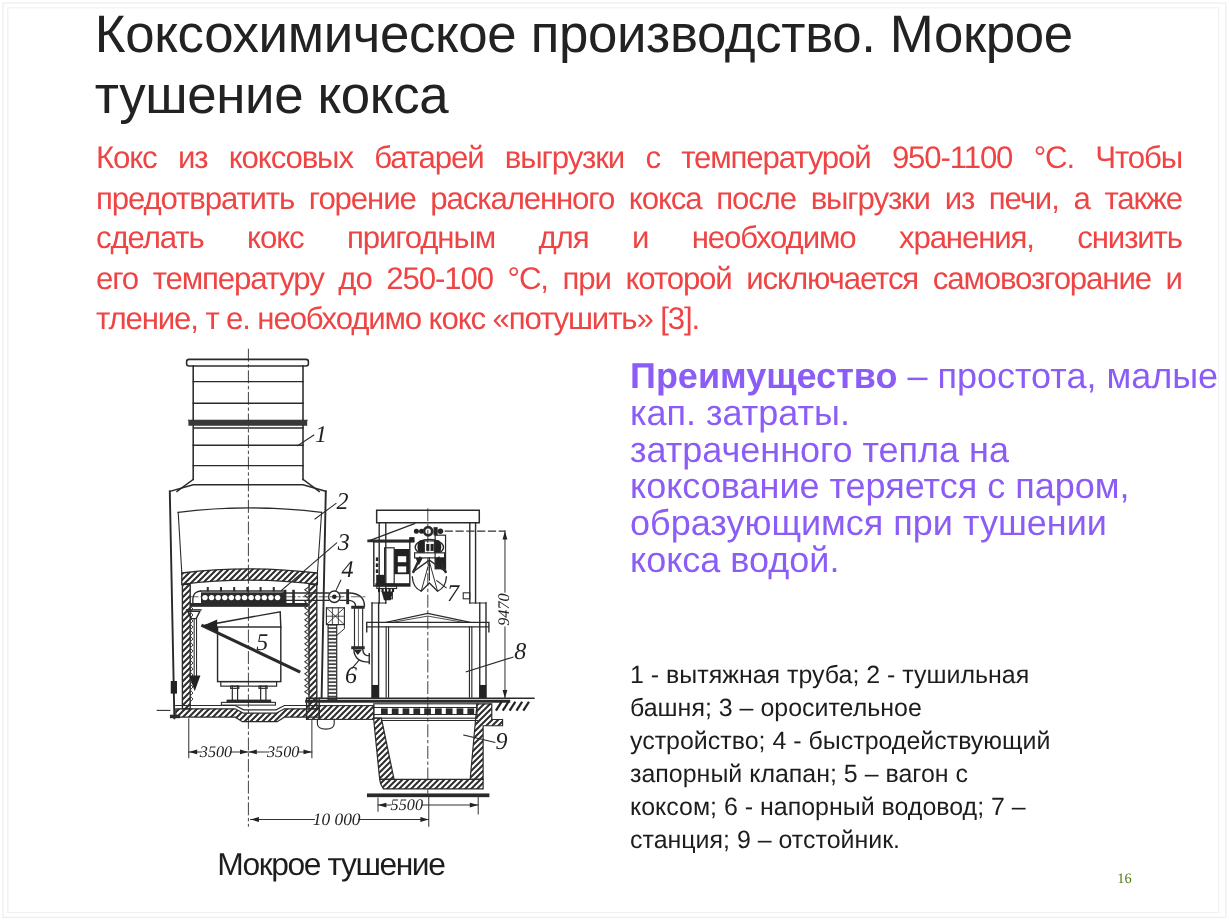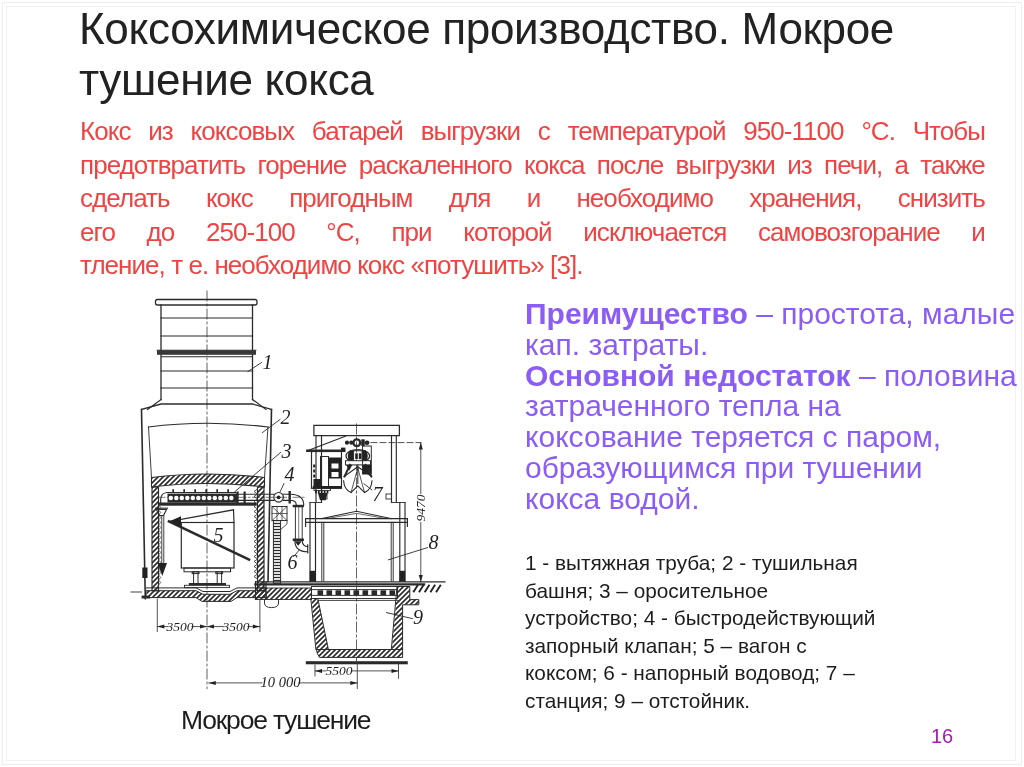--- a/index.html
+++ b/index.html
@@ -9,44 +9,43 @@
   .frame{position:absolute;left:2px;top:2px;right:2px;bottom:2px;border:1px solid #ededed;}
   .title{position:absolute;left:79px;top:4px;font-size:44px;line-height:50.5px;letter-spacing:-0.3px;color:#222;}
   .body{position:absolute;left:80px;top:116px;width:905px;font-size:26px;letter-spacing:-0.95px;color:#ef4444;}
   .body .jl{display:flex;justify-content:space-between;height:33.5px;white-space:pre;}
   .body .ll{height:33.5px;white-space:pre;}
   .rcol{position:absolute;left:525px;top:299px;width:390px;font-size:30px;line-height:30.8px;color:#8b5cf6;}
   .rcol div{white-space:pre;}
   .rlist{position:absolute;left:525px;top:549px;width:390px;font-size:20.8px;line-height:27.5px;color:#1d1d1d;}
   .rlist div{white-space:pre;}
   .caption{position:absolute;left:181px;top:705px;font-size:26.5px;letter-spacing:-1.2px;color:#1d1d1d;white-space:pre;}
-  .pagenum{position:absolute;left:931px;top:725px;font-size:20px;color:#a21caf;font-family:Liberation Sans, sans-serif;}
+  .pagenum{position:absolute;left:931px;top:725px;font-size:12px;color:#4d7c0f;font-family:Liberation Serif, serif;}
   svg text{font-family:"Liberation Serif",serif;font-style:italic;fill:#222;stroke:none !important;}
 </style>
 </head>
 <body>
 <div class="slide">
 
 <div class="frame"></div>
     <div style="position:absolute;left:6px;top:6px;right:8px;bottom:6px;border:1px solid #f1f1f1;"></div>
 
 <div class="title">Коксохимическое производство. Мокрое<br>тушение кокса</div>
 
 <div class="body">
 <div class="jl"><span>Кокс</span><span>из</span><span>коксовых</span><span>батарей</span><span>выгрузки</span><span>с</span><span>температурой</span><span>950-1100</span><span>°С.</span><span>Чтобы</span></div>
 <div class="jl"><span>предотвратить</span><span>горение</span><span>раскаленного</span><span>кокса</span><span>после</span><span>выгрузки</span><span>из</span><span>печи,</span><span>а</span><span>также</span></div>
 <div class="jl"><span>сделать</span><span>кокс</span><span>пригодным</span><span>для</span><span>и</span><span>необходимо</span><span>хранения,</span><span>снизить</span></div>
-<div class="jl"><span>его</span><span>до</span><span>250-100</span><span>°С,</span><span>при</span><span>которой</span><span>исключается</span><span>самовозгорание</span><span>и</span></div>
+<div class="jl"><span>его</span><span>температуру</span><span>до</span><span>250-100</span><span>°С,</span><span>при</span><span>которой</span><span>исключается</span><span>самовозгорание</span><span>и</span></div>
 <div class="ll">тление, т е. необходимо кокс «потушить» [3].</div>
 </div>
 
 <div class="rcol">
 <div><b>Преимущество</b> – простота, малые</div>
 <div>кап. затраты.</div>
-<div><b>Основной недостаток</b> – половина</div>
 <div>затраченного тепла на</div>
 <div>коксование теряется с паром,</div>
 <div>образующимся при тушении</div>
 <div>кокса водой.</div>
 </div>
 
 <div class="rlist">
 <div>1 - вытяжная труба; 2 - тушильная</div>
 <div>башня; 3 – оросительное</div>
 <div>устройство; 4 - быстродействующий</div>

